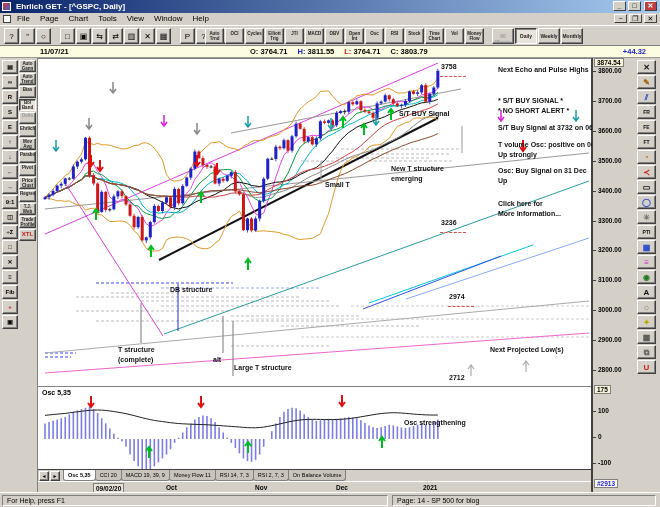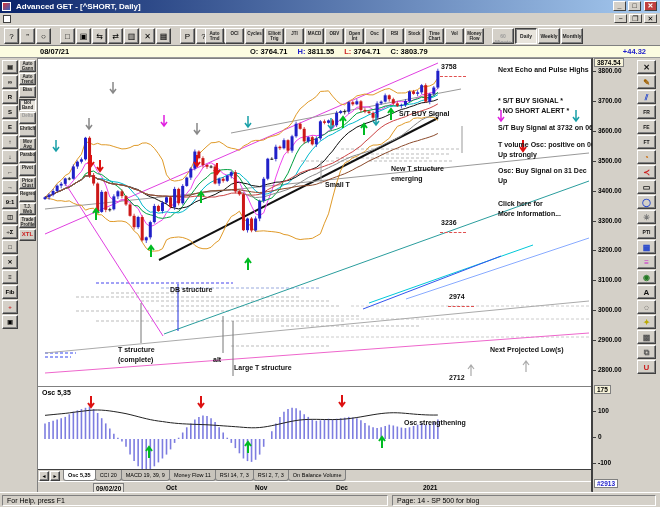--- a/index.html
+++ b/index.html
@@ -46,41 +46,42 @@
   .anno{position:absolute;font-size:7px;font-weight:bold;color:#111;white-space:nowrap;line-height:1;}
   .lvl-line{position:absolute;height:0;border-top:1px dashed #e05050;}
   .osclabel{position:absolute;left:4px;top:2px;font-size:7px;font-weight:bold;}
 </style>
 </head>
 <body>
 
 <div class="screen">
   <div class="abs titlebar">
     <span class="abs" style="left:2px;top:2px;width:9px;height:9px;background:linear-gradient(135deg,#d33,#36c);border:1px solid #fff;"></span>
-    <span class="abs" style="left:16px;">Advanced GET - [^SHORT, Daily]</span>
+    <span class="abs" style="left:16px;">Ehrlich GET - [^GSPC, Daily]</span>
     <span class="abs tb-btn" style="right:34px;">_</span>
     <span class="abs tb-btn" style="right:19px;">□</span>
     <span class="abs tb-btn tb-close" style="right:3px;">✕</span>
   </div>
 
   <div class="abs menubar">
     <span class="abs" style="left:3px;top:2px;width:8px;height:8px;border:1px solid #404040;background:#fff;"></span>
+    <span id="menu-items" style="position:absolute;left:12px;top:0;"><span class="menu-item">File</span><span class="menu-item">Page</span><span class="menu-item">Chart</span><span class="menu-item">Tools</span><span class="menu-item">View</span><span class="menu-item">Window</span><span class="menu-item">Help</span></span>
     <span class="abs tb-btn" style="right:33px;top:1px;height:9px;">−</span>
     <span class="abs tb-btn" style="right:18px;top:1px;height:9px;">❐</span>
     <span class="abs tb-btn" style="right:3px;top:1px;height:9px;">✕</span>
   </div>
 
   <div class="abs toolbar">
     <span id="file-buttons"><span class="abs btn3d" style="left:4px;top:2px;width:15px;height:16px;font-size:8px;line-height:15px;">?</span><span class="abs btn3d" style="left:20px;top:2px;width:15px;height:16px;font-size:8px;line-height:15px;">”</span><span class="abs btn3d" style="left:36px;top:2px;width:15px;height:16px;font-size:8px;line-height:15px;">○</span><span class="abs btn3d" style="left:60px;top:2px;width:15px;height:16px;font-size:8px;line-height:15px;">□</span><span class="abs btn3d" style="left:76px;top:2px;width:15px;height:16px;font-size:8px;line-height:15px;">▣</span><span class="abs btn3d" style="left:92px;top:2px;width:15px;height:16px;font-size:8px;line-height:15px;">⇆</span><span class="abs btn3d" style="left:108px;top:2px;width:15px;height:16px;font-size:8px;line-height:15px;">⇄</span><span class="abs btn3d" style="left:124px;top:2px;width:15px;height:16px;font-size:8px;line-height:15px;">▥</span><span class="abs btn3d" style="left:140px;top:2px;width:15px;height:16px;font-size:8px;line-height:15px;">✕</span><span class="abs btn3d" style="left:156px;top:2px;width:15px;height:16px;font-size:8px;line-height:15px;">▦</span><span class="abs btn3d" style="left:180px;top:2px;width:15px;height:16px;font-size:8px;line-height:15px;">P</span><span class="abs btn3d" style="left:196px;top:2px;width:15px;height:16px;font-size:8px;line-height:15px;">?</span><span class="abs btn3d" style="left:212px;top:2px;width:15px;height:16px;font-size:8px;line-height:15px;">?↖</span></span>
     <span id="study-buttons"><span class="abs btn3d tiny" style="left:205px;top:2px;width:19px;height:16px;padding-top:3px;">Auto Trnd</span><span class="abs btn3d tiny" style="left:225px;top:2px;width:19px;height:16px;padding-top:3px;">OCI</span><span class="abs btn3d tiny" style="left:245px;top:2px;width:19px;height:16px;padding-top:3px;">Cycles</span><span class="abs btn3d tiny" style="left:265px;top:2px;width:19px;height:16px;padding-top:3px;">Elliott Trig</span><span class="abs btn3d tiny" style="left:285px;top:2px;width:19px;height:16px;padding-top:3px;">JTI</span><span class="abs btn3d tiny" style="left:305px;top:2px;width:19px;height:16px;padding-top:3px;">MACD</span><span class="abs btn3d tiny" style="left:325px;top:2px;width:19px;height:16px;padding-top:3px;">OBV</span><span class="abs btn3d tiny" style="left:345px;top:2px;width:19px;height:16px;padding-top:3px;">Open Int</span><span class="abs btn3d tiny" style="left:365px;top:2px;width:19px;height:16px;padding-top:3px;">Osc</span><span class="abs btn3d tiny" style="left:385px;top:2px;width:19px;height:16px;padding-top:3px;">RSI</span><span class="abs btn3d tiny" style="left:405px;top:2px;width:19px;height:16px;padding-top:3px;">Stock</span><span class="abs btn3d tiny" style="left:425px;top:2px;width:19px;height:16px;padding-top:3px;">Time Chart</span><span class="abs btn3d tiny" style="left:445px;top:2px;width:19px;height:16px;padding-top:3px;">Vol</span><span class="abs btn3d tiny" style="left:465px;top:2px;width:19px;height:16px;padding-top:3px;">Money Flow</span></span>
     <span id="timeframe-buttons"><span class="abs btn3d tiny" style="left: 492px; top: 2px; width: 22px; height: 16px; padding-top: 5px; font-size: 5px; color: rgb(154, 154, 154);">60 Minute</span><span class="abs btn3d tiny pressed" style="left:515px;top:2px;width:22px;height:16px;padding-top:5px;font-size:5px;">Daily</span><span class="abs btn3d tiny" style="left:538px;top:2px;width:22px;height:16px;padding-top:5px;font-size:5px;">Weekly</span><span class="abs btn3d tiny" style="left:561px;top:2px;width:22px;height:16px;padding-top:5px;font-size:5px;">Monthly</span></span>
   </div>
 
   <div class="abs quotebar">
-    <span class="abs" style="left:40px;">08/07/21</span>
+    <span class="abs" style="left:40px;">11/07/21</span>
     <span id="ohlc-fields" class="abs" style="left:250px;"><span style="margin-right:10px;"><b style="color: rgb(17, 17, 17);">O: </b><b>3764.71</b></span><span style="margin-right:10px;"><b style="color: rgb(34, 34, 204);">H: </b><b>3811.55</b></span><span style="margin-right:10px;"><b style="color: rgb(204, 34, 34);">L: </b><b>3764.71</b></span><span style="margin-right:10px;"><b style="color: rgb(17, 17, 17);">C: </b><b>3803.79</b></span></span>
     <span class="abs" style="right:14px;color:#2222cc;">+44.32</span>
   </div>
 
   <div class="abs workspace">
 
     <div class="abs sidebar">
       <span id="sidebar-icons"><span class="abs btn3d" style="left:2px;top:2px;width:16px;height:14px;font-size:6px;line-height:13px;font-weight:bold;">▤</span><span class="abs btn3d" style="left:2px;top:17px;width:16px;height:14px;font-size:6px;line-height:13px;font-weight:bold;">∞</span><span class="abs btn3d" style="left:2px;top:32px;width:16px;height:14px;font-size:6px;line-height:13px;font-weight:bold;">R</span><span class="abs btn3d" style="left:2px;top:47px;width:16px;height:14px;font-size:6px;line-height:13px;font-weight:bold;">S</span><span class="abs btn3d" style="left:2px;top:62px;width:16px;height:14px;font-size:6px;line-height:13px;font-weight:bold;">E</span><span class="abs btn3d" style="left:2px;top:77px;width:16px;height:14px;font-size:6px;line-height:13px;font-weight:bold;">↑</span><span class="abs btn3d" style="left:2px;top:92px;width:16px;height:14px;font-size:6px;line-height:13px;font-weight:bold;">↓</span><span class="abs btn3d" style="left:2px;top:107px;width:16px;height:14px;font-size:6px;line-height:13px;font-weight:bold;">←</span><span class="abs btn3d" style="left:2px;top:122px;width:16px;height:14px;font-size:6px;line-height:13px;font-weight:bold;">→</span><span class="abs btn3d" style="left:2px;top:137px;width:16px;height:14px;font-size:6px;line-height:13px;font-weight:bold;">9:1</span><span class="abs btn3d" style="left:2px;top:152px;width:16px;height:14px;font-size:6px;line-height:13px;font-weight:bold;">◫</span><span class="abs btn3d" style="left:2px;top:167px;width:16px;height:14px;font-size:6px;line-height:13px;font-weight:bold;">÷Σ</span><span class="abs btn3d" style="left:2px;top:182px;width:16px;height:14px;font-size:6px;line-height:13px;font-weight:bold;">□</span><span class="abs btn3d" style="left:2px;top:197px;width:16px;height:14px;font-size:6px;line-height:13px;font-weight:bold;">✕</span><span class="abs btn3d" style="left:2px;top:212px;width:16px;height:14px;font-size:6px;line-height:13px;font-weight:bold;">≡</span><span class="abs btn3d" style="left:2px;top:227px;width:16px;height:14px;font-size:6px;line-height:13px;font-weight:bold;">Fib</span><span class="abs btn3d" style="left: 2px; top: 242px; width: 16px; height: 14px; font-size: 6px; line-height: 13px; font-weight: bold; color: rgb(204, 34, 34);">+</span><span class="abs btn3d" style="left:2px;top:257px;width:16px;height:14px;font-size:6px;line-height:13px;font-weight:bold;">▣</span></span>
       <span id="sidebar-studies"><span class="abs btn3d tiny" style="left:19px;top:2px;width:17px;height:12px;padding-top:1px;">Auto Gann</span><span class="abs btn3d tiny" style="left:19px;top:15px;width:17px;height:12px;padding-top:1px;">Auto Trend</span><span class="abs btn3d tiny" style="left:19px;top:28px;width:17px;height:12px;padding-top:1px;">Bias</span><span class="abs btn3d tiny pressed" style="left:19px;top:41px;width:17px;height:12px;padding-top:1px;">Bol Band</span><span class="abs btn3d tiny" style="left: 19px; top: 54px; width: 17px; height: 12px; padding-top: 1px; color: rgb(154, 154, 154);">Delta</span><span class="abs btn3d tiny" style="left:19px;top:67px;width:17px;height:12px;padding-top:1px;">Ehrlich</span><span class="abs btn3d tiny" style="left:19px;top:80px;width:17px;height:12px;padding-top:1px;">Mov Avg</span><span class="abs btn3d tiny" style="left:19px;top:93px;width:17px;height:12px;padding-top:1px;">Parabolic</span><span class="abs btn3d tiny" style="left:19px;top:106px;width:17px;height:12px;padding-top:1px;">Pivot</span><span class="abs btn3d tiny" style="left:19px;top:119px;width:17px;height:12px;padding-top:1px;">Price Clust</span><span class="abs btn3d tiny" style="left:19px;top:132px;width:17px;height:12px;padding-top:1px;">Regression</span><span class="abs btn3d tiny" style="left:19px;top:145px;width:17px;height:12px;padding-top:1px;">T.J. Web</span><span class="abs btn3d tiny" style="left:19px;top:158px;width:17px;height:12px;padding-top:1px;">Trade Profile</span><span class="abs btn3d tiny" style="left: 19px; top: 171px; width: 17px; height: 12px; padding-top: 1px; color: rgb(204, 34, 34); font-size: 6px;">XTL</span></span>
     </div>

